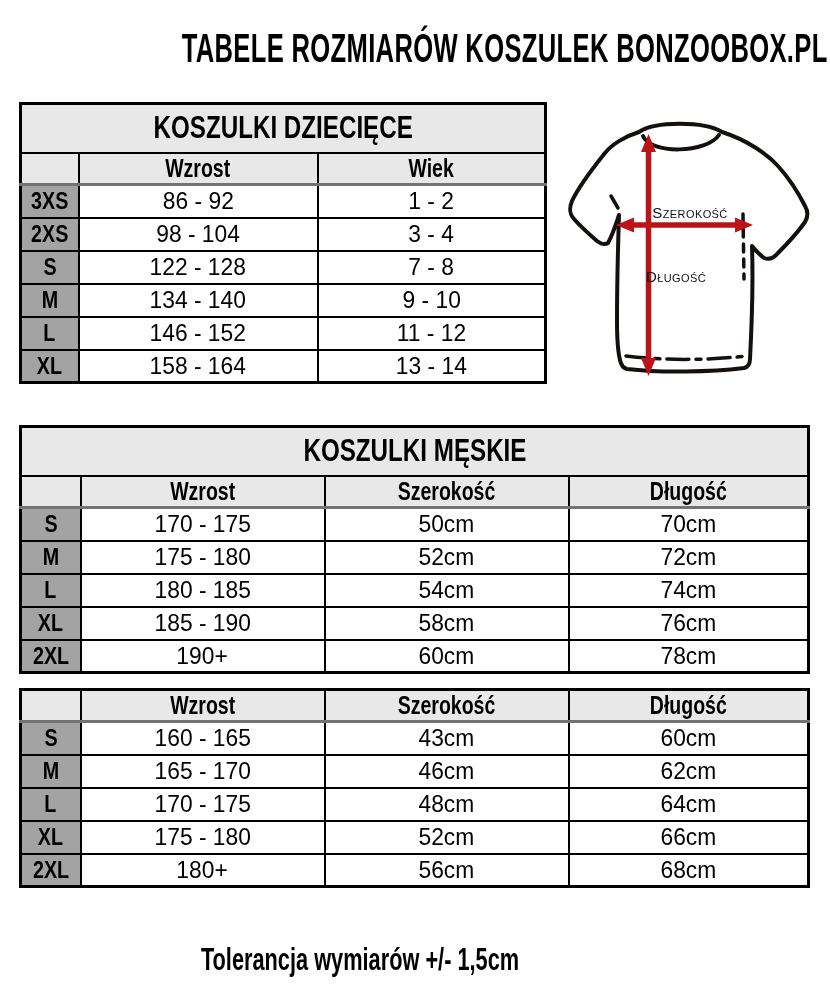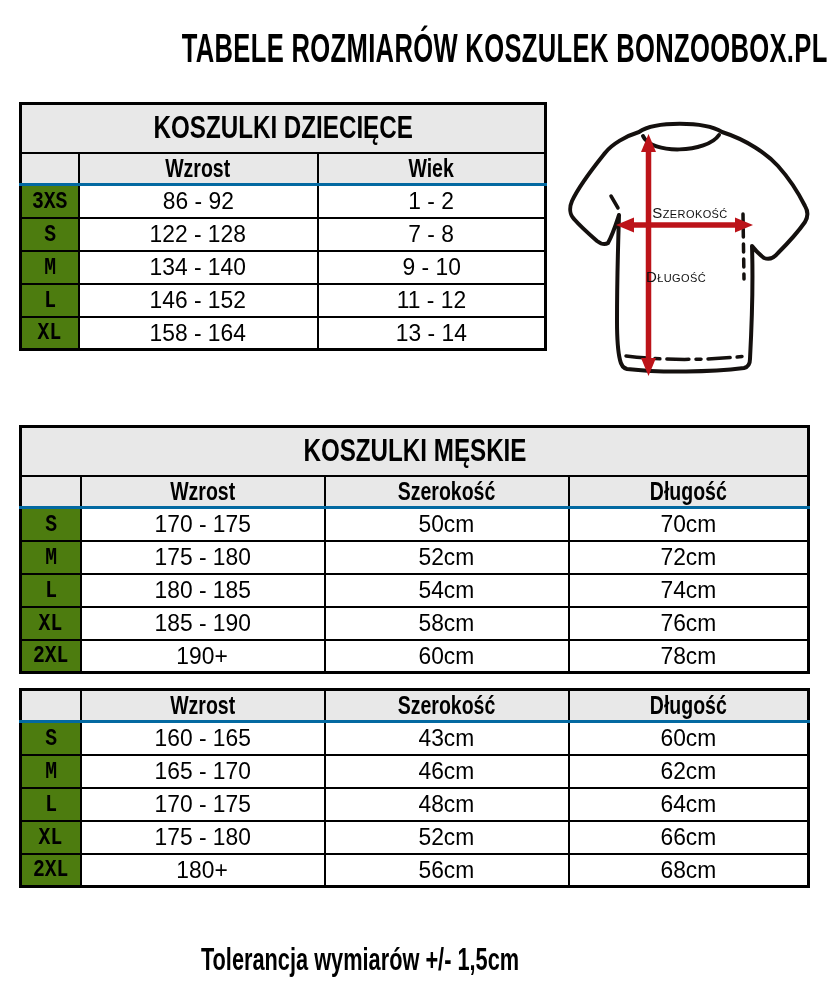--- a/index.html
+++ b/index.html
@@ -8,23 +8,23 @@
     font-family:"Liberation Sans","DejaVu Sans",sans-serif;color:#000;
   }
   .cx{display:inline-block;white-space:nowrap;transform-origin:center;}
   .page-title{position:absolute;left:0;top:24px;width:690px;height:48px;line-height:48px;text-align:center;}
   .page-title .cx{font-size:40px;font-weight:700;transform:scaleX(.64);letter-spacing:.5px;}
 
   table.tbl{position:absolute;border-collapse:collapse;table-layout:fixed;background:#fff;border:3px solid #000;}
   table.tbl td{border:2px solid #000;text-align:center;vertical-align:middle;padding:0;overflow:hidden;}
   td.title{background:#e8e8e8;border-bottom:3px solid #000;}
   td.title .cx{font-size:31px;font-weight:700;transform:scaleX(.78);}
-  tr.hrow td{background:#e8e8e8;border-bottom:3px solid #0369a1;}
+  tr.hrow td{background:#e8e8e8;border-bottom:3px solid #737373;}
   tr.hrow .cx{font-size:25px;font-weight:700;transform:scaleX(.78);}
-  td.size{background:#4d7c0f;font-family:Liberation Mono, monospace;}
+  td.size{background:#a3a3a3;}
   td.size .cx{font-size:24px;font-weight:700;transform:scaleX(.82);}
   td.val .cx{font-size:24px;font-weight:400;transform:scaleX(.95);}
 
   table.kids{left:19px;top:96px;width:528px;margin-top:6px;}
   table.men,table.women{left:19px;width:791px;}
   table.men{top:425px;}
   table.women{top:688px;}
   tr.trow{height:49px;}
   tr.hrow{height:32px;}
   tr.drow{height:33px;}
@@ -55,20 +55,25 @@
   </tr>
   <tr class="hrow">
     <td></td>
     <td><span class="cx">Wzrost</span></td>
     <td><span class="cx">Wiek</span></td>
   </tr>
   <tr class="drow">
     <td class="size"><span class="cx">3XS</span></td>
     <td class="val"><span class="cx">86 - 92</span></td>
     <td class="val"><span class="cx">1 - 2</span></td>
+  </tr>
+  <tr class="drow">
+    <td class="size"><span class="cx">2XS</span></td>
+    <td class="val"><span class="cx">98 - 104</span></td>
+    <td class="val"><span class="cx">3 - 4</span></td>
   </tr>
   <tr class="drow">
     <td class="size"><span class="cx">S</span></td>
     <td class="val"><span class="cx">122 - 128</span></td>
     <td class="val"><span class="cx">7 - 8</span></td>
   </tr>
   <tr class="drow">
     <td class="size"><span class="cx">M</span></td>
     <td class="val"><span class="cx">134 - 140</span></td>
     <td class="val"><span class="cx">9 - 10</span></td>

